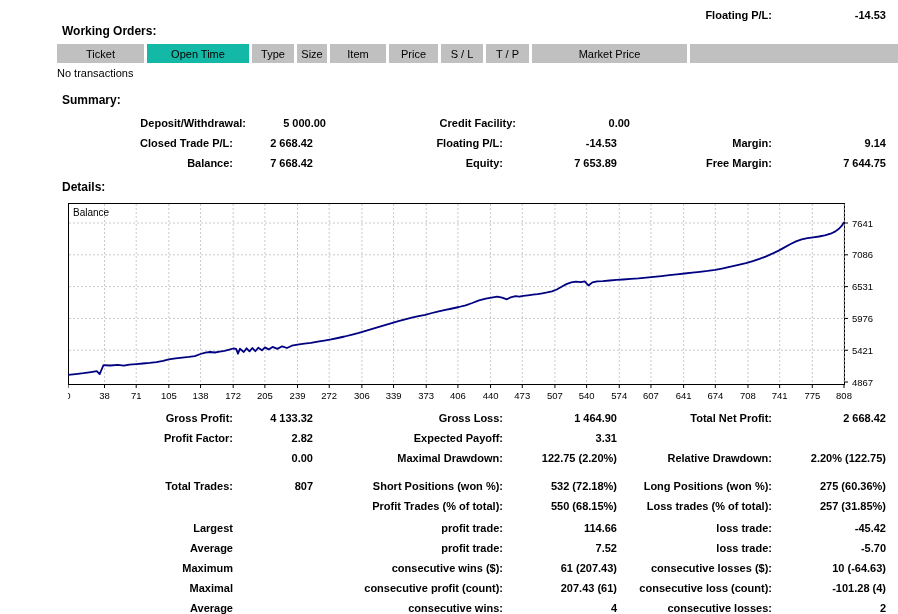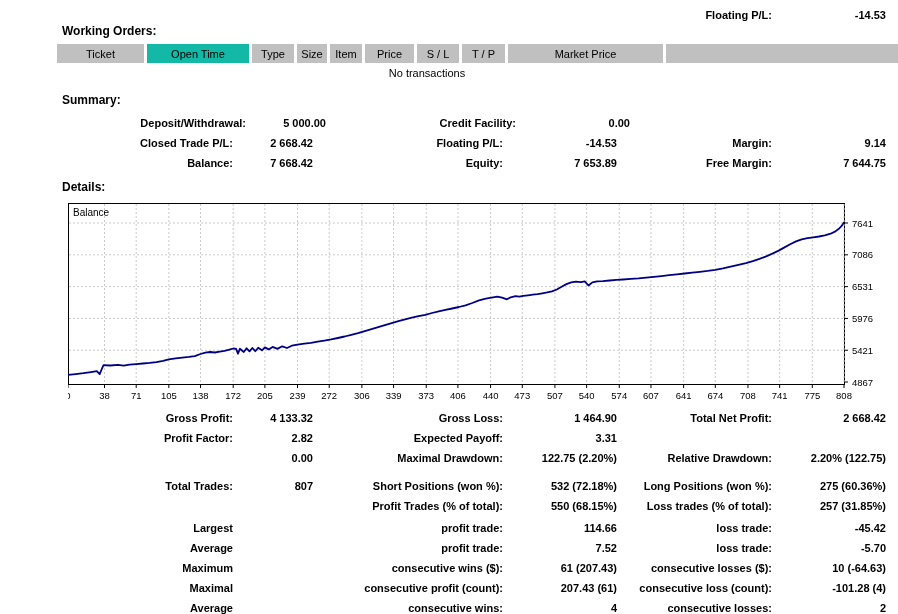--- a/index.html
+++ b/index.html
@@ -10,21 +10,21 @@
   .top-row span { position:absolute; font-size:11px; font-weight:bold; line-height:20px; text-align:right; white-space:pre; }
 
   .section-title { position:absolute; left:62px; font-size:12px; font-weight:bold; }
   #wo-title { top:24px; }
   #summary-title { top:93px; }
   #details-title { top:180px; }
 
   .wo-header { position:absolute; left:57px; top:44px; height:19px; display:flex; gap:3px; }
   .wo-cell { height:19px; display:flex; align-items:center; justify-content:center;
              font-size:11px; font-weight:normal; }
-  .no-trans { position:absolute; left:57px; top:67px; width:740px; text-align:center; font-size:11px; }
+  .no-trans { position:absolute; left:57px; top:67px; width:740px; text-align:left; font-size:11px; }
 
   .row { position:absolute; left:0; width:898px; height:20px; }
   .row span { position:absolute; top:0; height:20px; line-height:20px; font-size:11px;
               font-weight:bold; text-align:right; white-space:pre; }
   .c1l{left:60px;width:173px} .c1v{left:243px;width:70px}
   .c2l{left:330px;width:173px} .c2v{left:513px;width:104px}
   .c3l{left:620px;width:152px} .c3v{left:782px;width:104px}
 
   .chart-wrap { position:absolute; left:68px; top:203px; width:830px; height:200px; }
   svg text { font-family:"Liberation Sans", sans-serif; }
@@ -39,21 +39,21 @@
     <span class="c3v">-14.53</span>
   </div>
 
   <div class="section-title" id="wo-title">Working Orders:</div>
 
   <div class="wo-header" id="wo-header">
       <div class="wo-cell" style="width: 87px; background: rgb(192, 192, 192);">Ticket</div>
       <div class="wo-cell" style="width: 102px; background: #14b8a6;">Open Time</div>
       <div class="wo-cell" style="width: 42px; background: rgb(192, 192, 192);">Type</div>
       <div class="wo-cell" style="width: 30px; background: rgb(192, 192, 192);">Size</div>
-      <div class="wo-cell" style="width: 32px; background: rgb(192, 192, 192);">Item</div>
+      <div class="wo-cell" style="width: 56px; background: rgb(192, 192, 192);">Item</div>
       <div class="wo-cell" style="width: 49px; background: rgb(192, 192, 192);">Price</div>
       <div class="wo-cell" style="width: 42px; background: rgb(192, 192, 192);">S / L</div>
       <div class="wo-cell" style="width: 43px; background: rgb(192, 192, 192);">T / P</div>
       <div class="wo-cell" style="width: 155px; background: rgb(192, 192, 192);">Market Price</div>
       <div class="wo-cell" style="width: 232px; background: rgb(192, 192, 192);"></div>
     </div>
 
   <div class="no-trans">No transactions</div>
 
   <div class="section-title" id="summary-title">Summary:</div>

